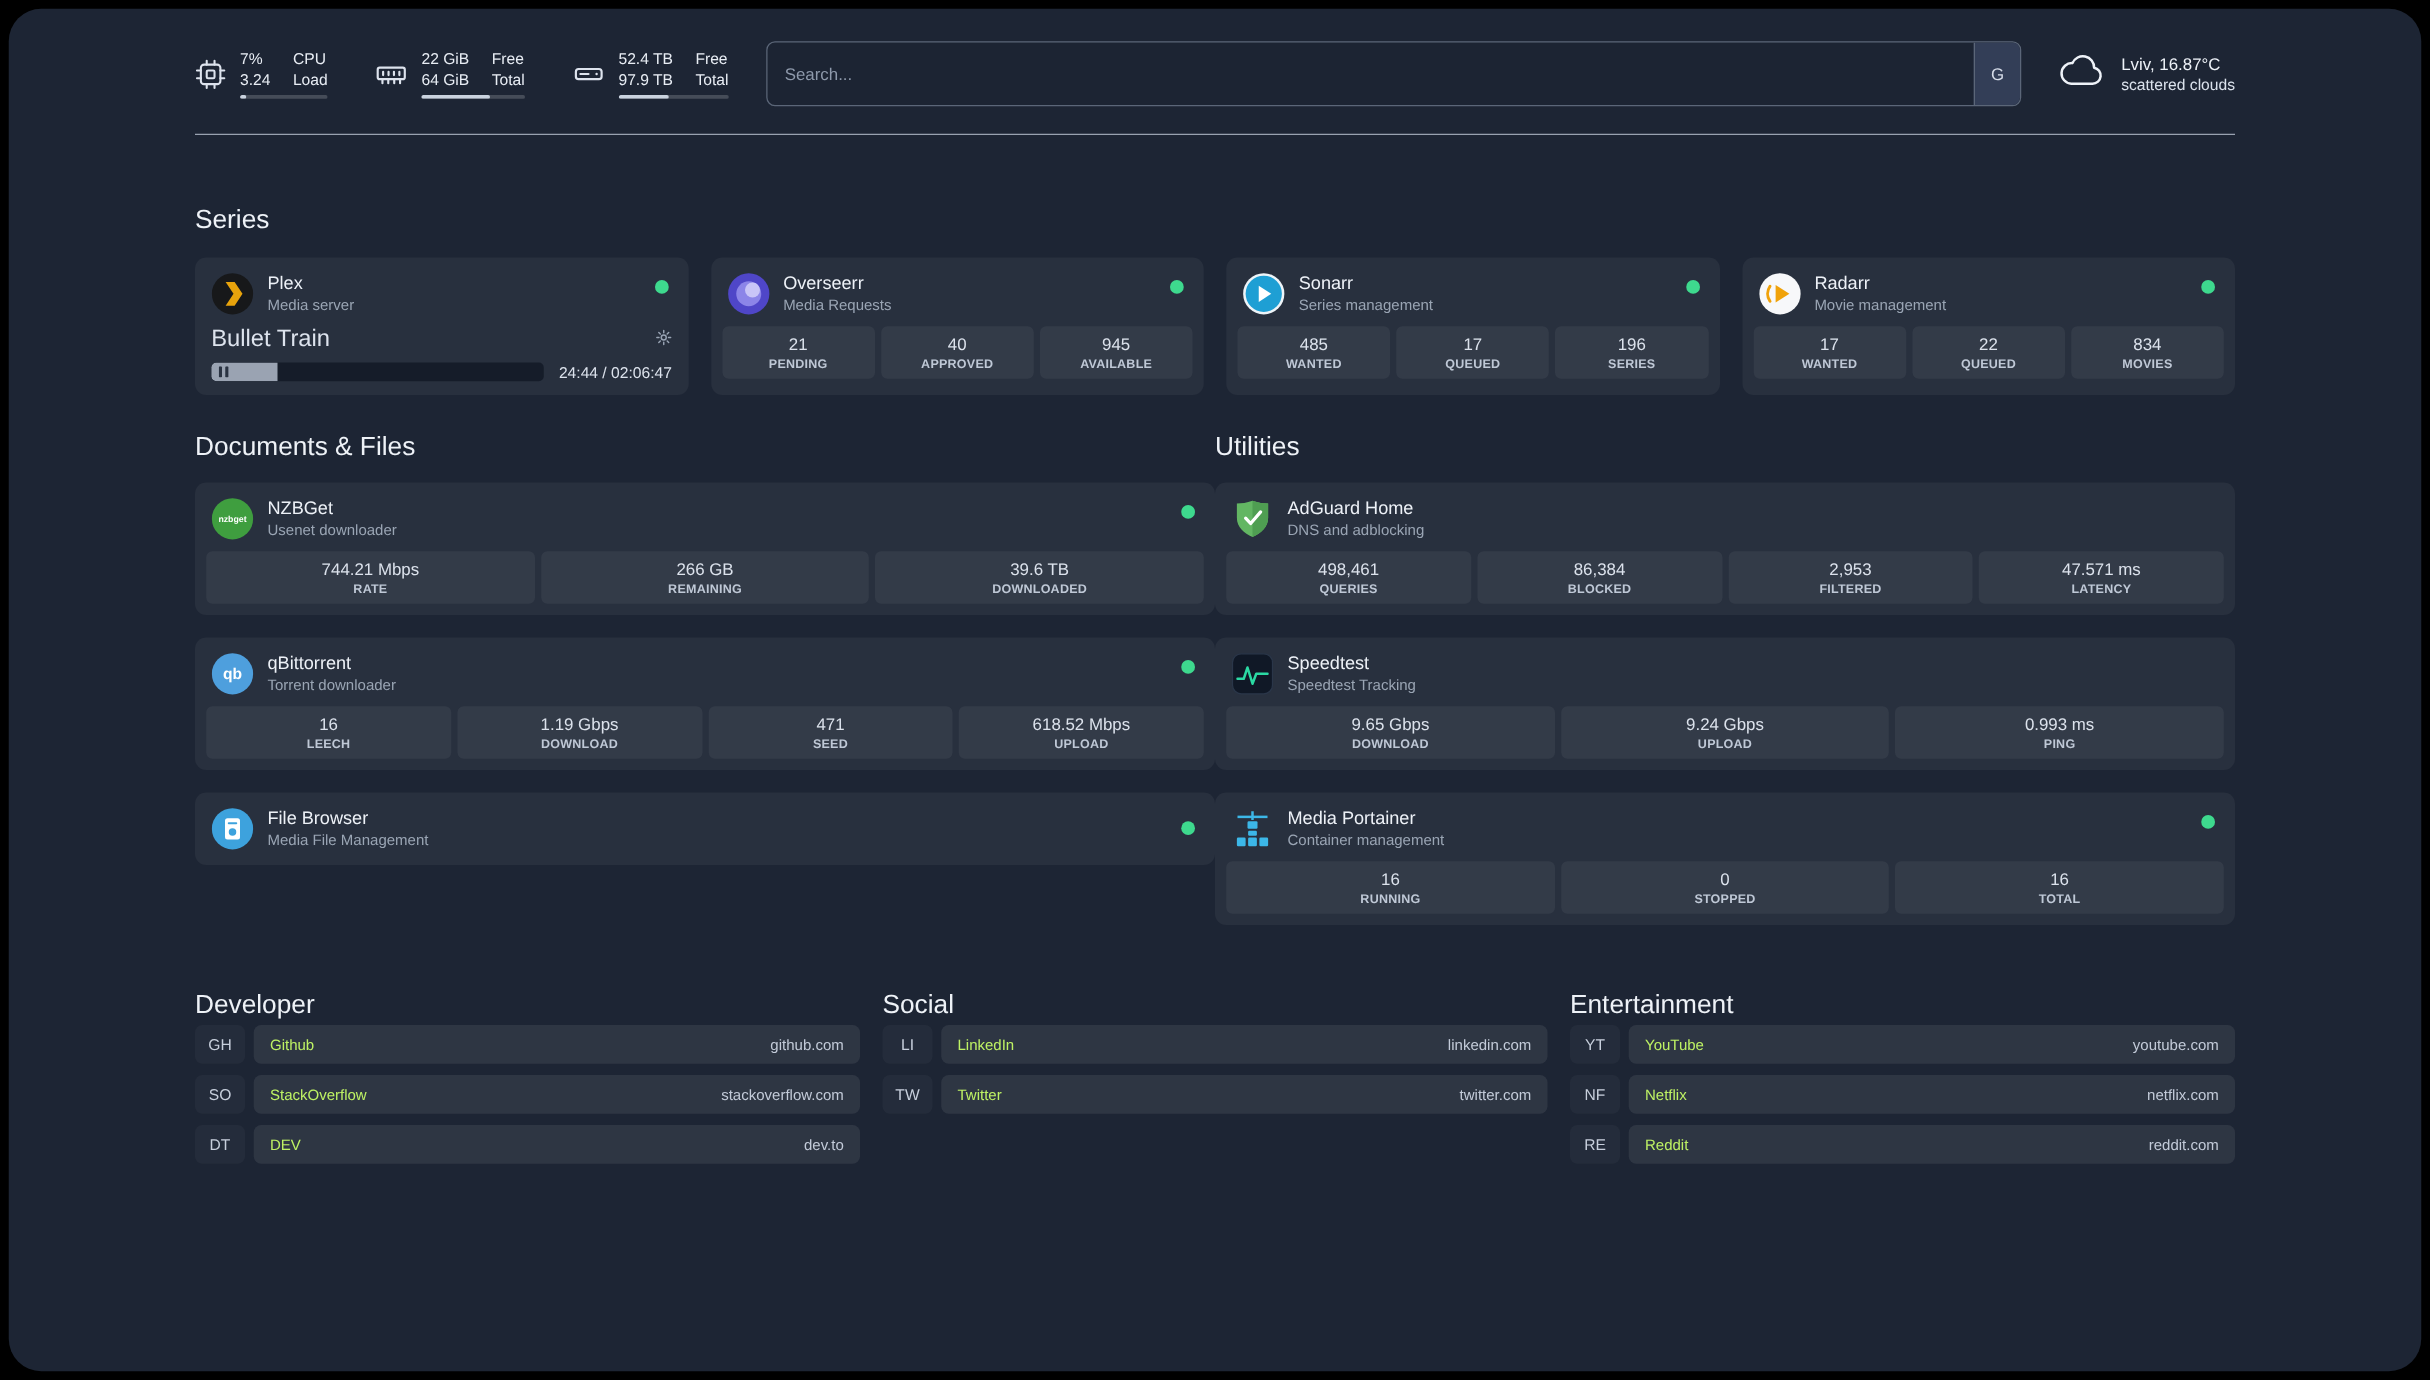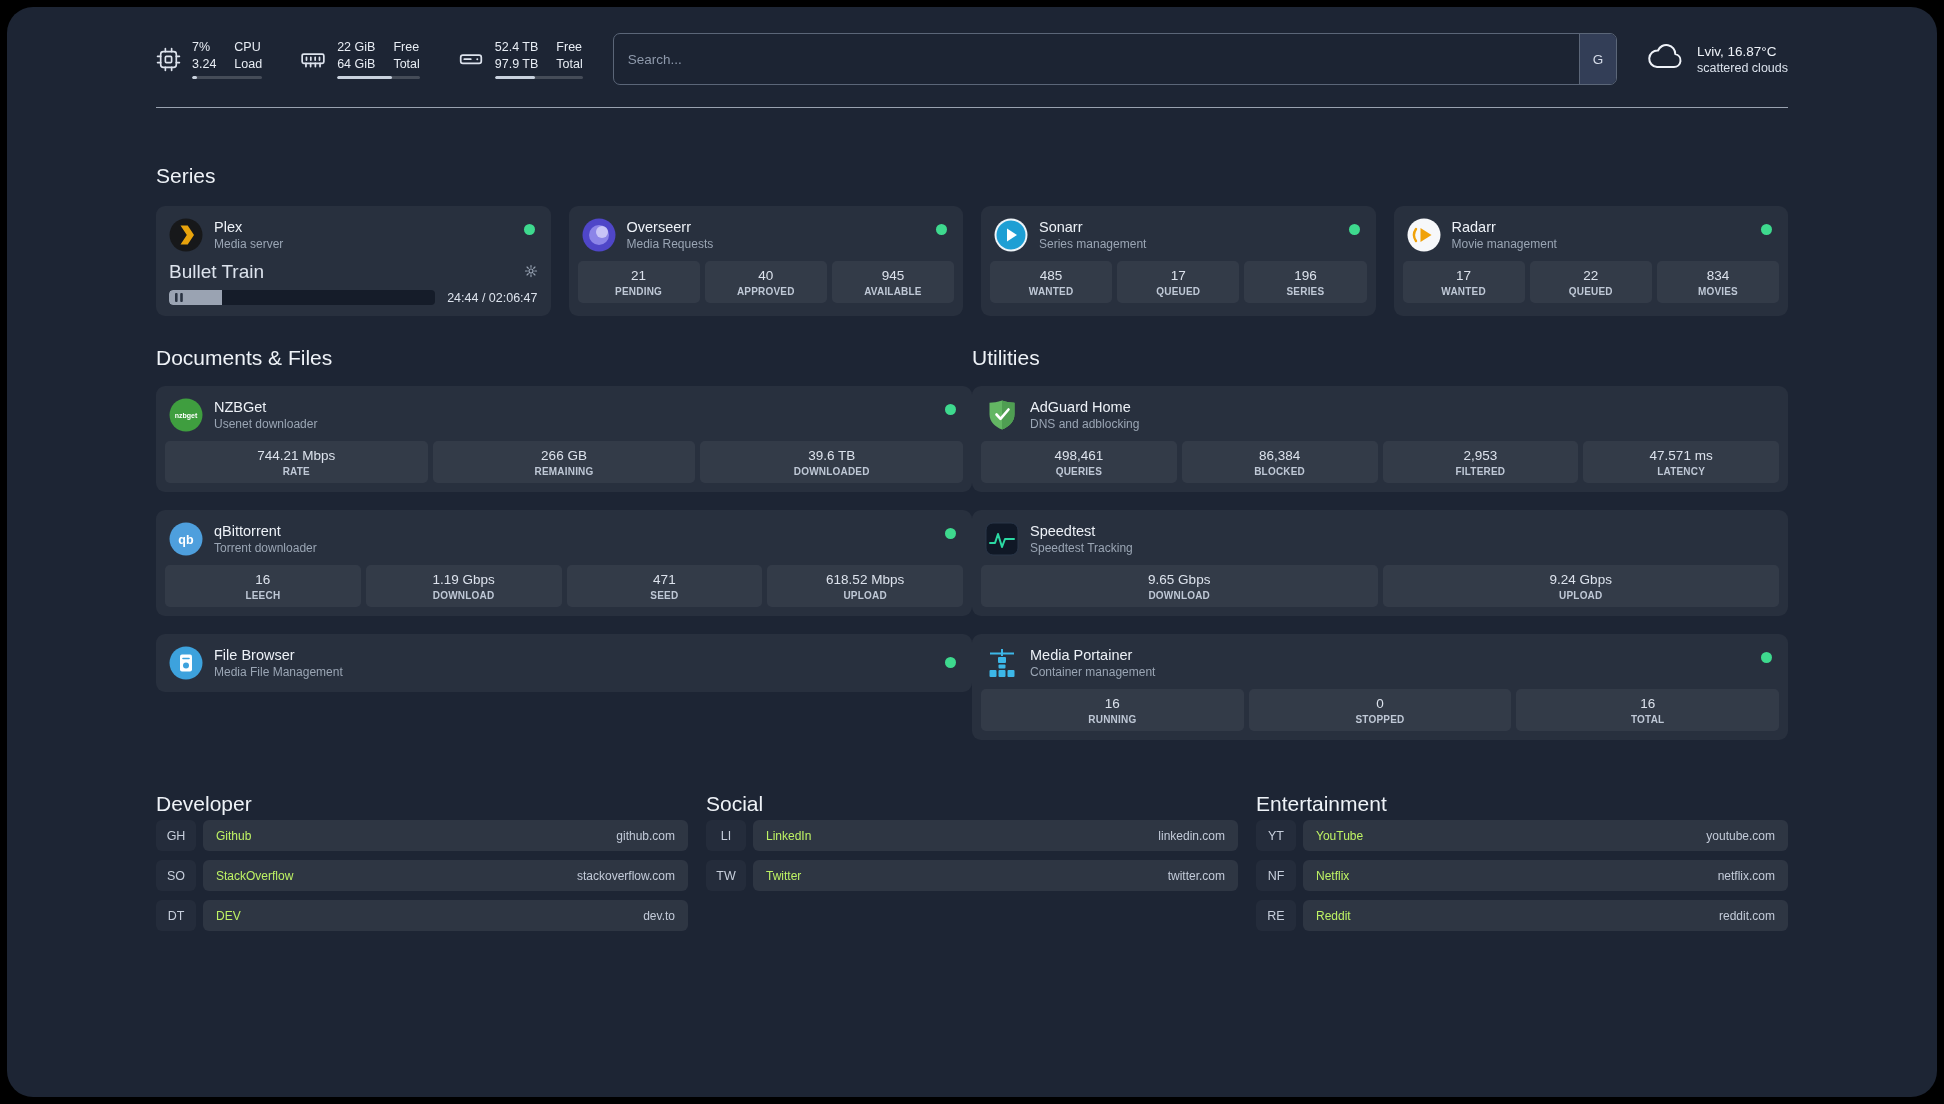--- a/index.html
+++ b/index.html
@@ -478,20 +478,24 @@
             </div>
             <div class="stats">
               <div class="stat" data-interactable="false">
                 <div class="stat-value" data-interactable="false">9.65 Gbps</div>
                 <div class="stat-label" data-interactable="false">DOWNLOAD</div>
               </div>
               <div class="stat" data-interactable="false">
                 <div class="stat-value" data-interactable="false">9.24 Gbps</div>
                 <div class="stat-label" data-interactable="false">UPLOAD</div>
               </div>
+              <div class="stat" data-interactable="false">
+                <div class="stat-value" data-interactable="false">0.993 ms</div>
+                <div class="stat-label" data-interactable="false">PING</div>
+              </div>
             </div>
           </div>
 
           <div class="card" data-interactable="true">
             <div class="card-header">
               <span class="svc-icon" data-interactable="false">
                 <svg width="34" height="34" viewBox="0 0 34 34" fill="#3cb7e8">
                   <rect x="16" y="3" width="2" height="7"></rect>
                   <rect x="5" y="6.5" width="24" height="2"></rect>
                   <rect x="13" y="11" width="8" height="6" rx="1"></rect>

